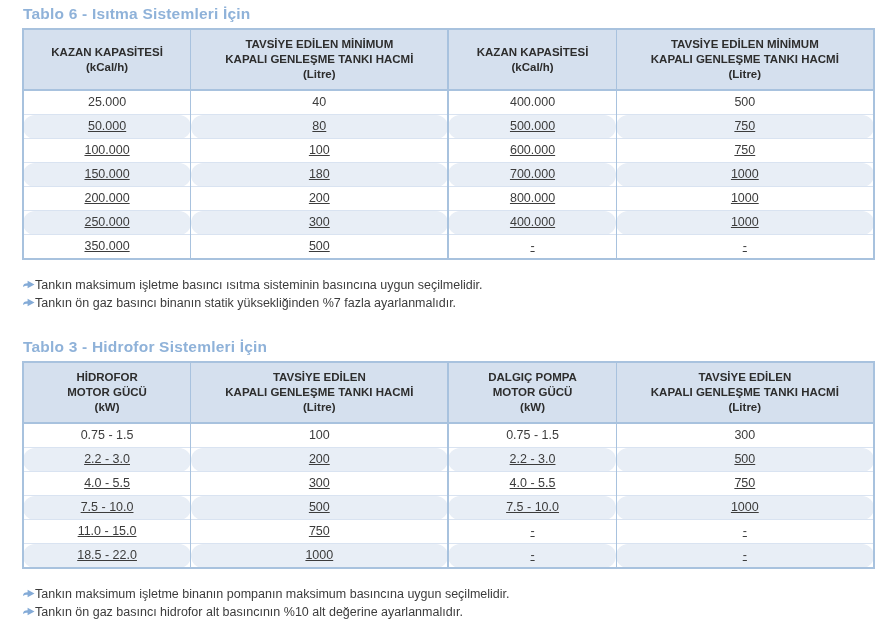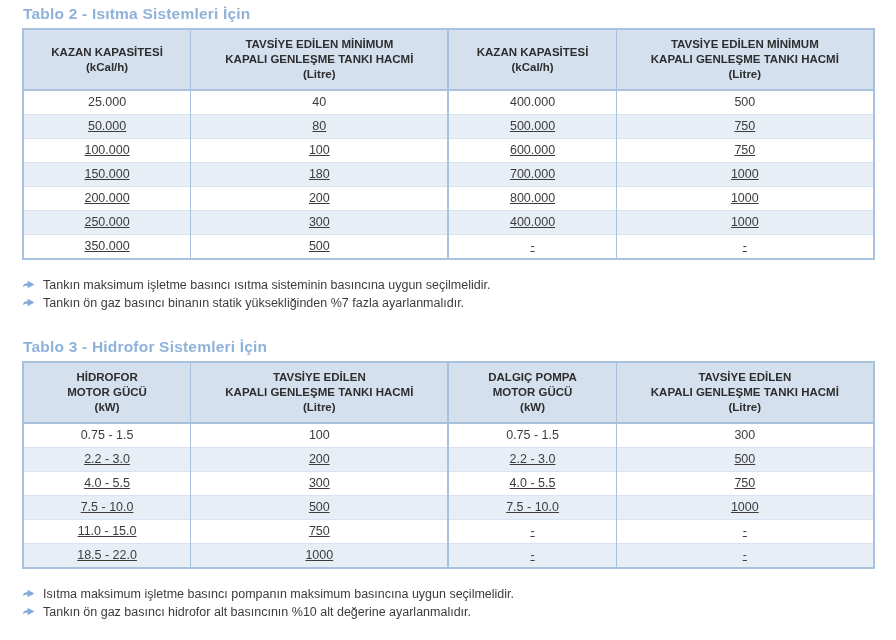--- a/index.html
+++ b/index.html
@@ -53,56 +53,56 @@
     border-left: 1px solid var(--border);
   }
   td {
     color: var(--cell-text);
     font-size: 12.5px;
     line-height: 15px;
     padding: 4px 6px;
     text-align: center;
     vertical-align: middle;
     border-left: 1px solid var(--border);
+    border-radius: 12px;
   }
   th:first-child, td:first-child { border-left: none; }
   th:nth-child(3), td:nth-child(3) { border-left-width: 2px; }
   tbody tr:nth-child(even) { background: var(--alt-row-bg); }
   tbody tr + tr td { border-top: 1px solid var(--row-line); text-decoration: underline; }
 
   ul.notes {
     list-style: none;
     margin: 17px 0 0 1px;
     padding: 0;
   }
   ul.notes li {
     display: flex;
     align-items: flex-start;
-    gap: 8px;
     font-size: 12.5px;
     line-height: 17px;
     color: var(--note-text);
     margin-bottom: 1px;
     text-align: right;
   }
   ul.notes .bullet {
     flex: 0 0 auto;
     color: var(--bullet);
     margin-top: 3px;
     display: inline-flex;
   }
   .section2 { margin-top: 26px; }
 </style>
 </head>
 <body>
 
 <div class="page">
 
   <section class="section1">
-    <h2 class="tbl-title">Tablo 2 - Isıtma Sistemleri İçin</h2>
+    <h2 class="tbl-title">Tablo 6 - Isıtma Sistemleri İçin</h2>
     <table>
       <colgroup>
         <col class="c-narrow">
           <col class="c-wide">
           <col class="c-narrow">
           <col class="c-wide">
       </colgroup>
       <thead>
         <tr>
             <th>KAZAN KAPASİTESİ<br>(kCal/h)</th>
@@ -232,21 +232,21 @@
           </tr>
         </tbody>
     </table>
     <ul class="notes">
         <li>
           <span class="bullet">
             <svg width="12" height="9" viewBox="0 0 12 9" fill="currentColor" xmlns="http://www.w3.org/2000/svg">
               <path d="M0 7 C0 4.2 1.8 3.2 4.6 3.2 L4.6 0.8 L11.5 4.5 L4.6 8.2 L4.6 5.8 C2.4 5.8 1.2 6.2 0 7 Z"></path>
             </svg>
           </span>
-          <span>Isıtma maksimum işletme basıncı pompanın maksimum basıncına uygun seçilmelidir.</span>
+          <span>Tankın maksimum işletme binanın pompanın maksimum basıncına uygun seçilmelidir.</span>
         </li>
         <li>
           <span class="bullet">
             <svg width="12" height="9" viewBox="0 0 12 9" fill="currentColor" xmlns="http://www.w3.org/2000/svg">
               <path d="M0 7 C0 4.2 1.8 3.2 4.6 3.2 L4.6 0.8 L11.5 4.5 L4.6 8.2 L4.6 5.8 C2.4 5.8 1.2 6.2 0 7 Z"></path>
             </svg>
           </span>
           <span>Tankın ön gaz basıncı hidrofor alt basıncının %10 alt değerine ayarlanmalıdır.</span>
         </li>
       </ul>

